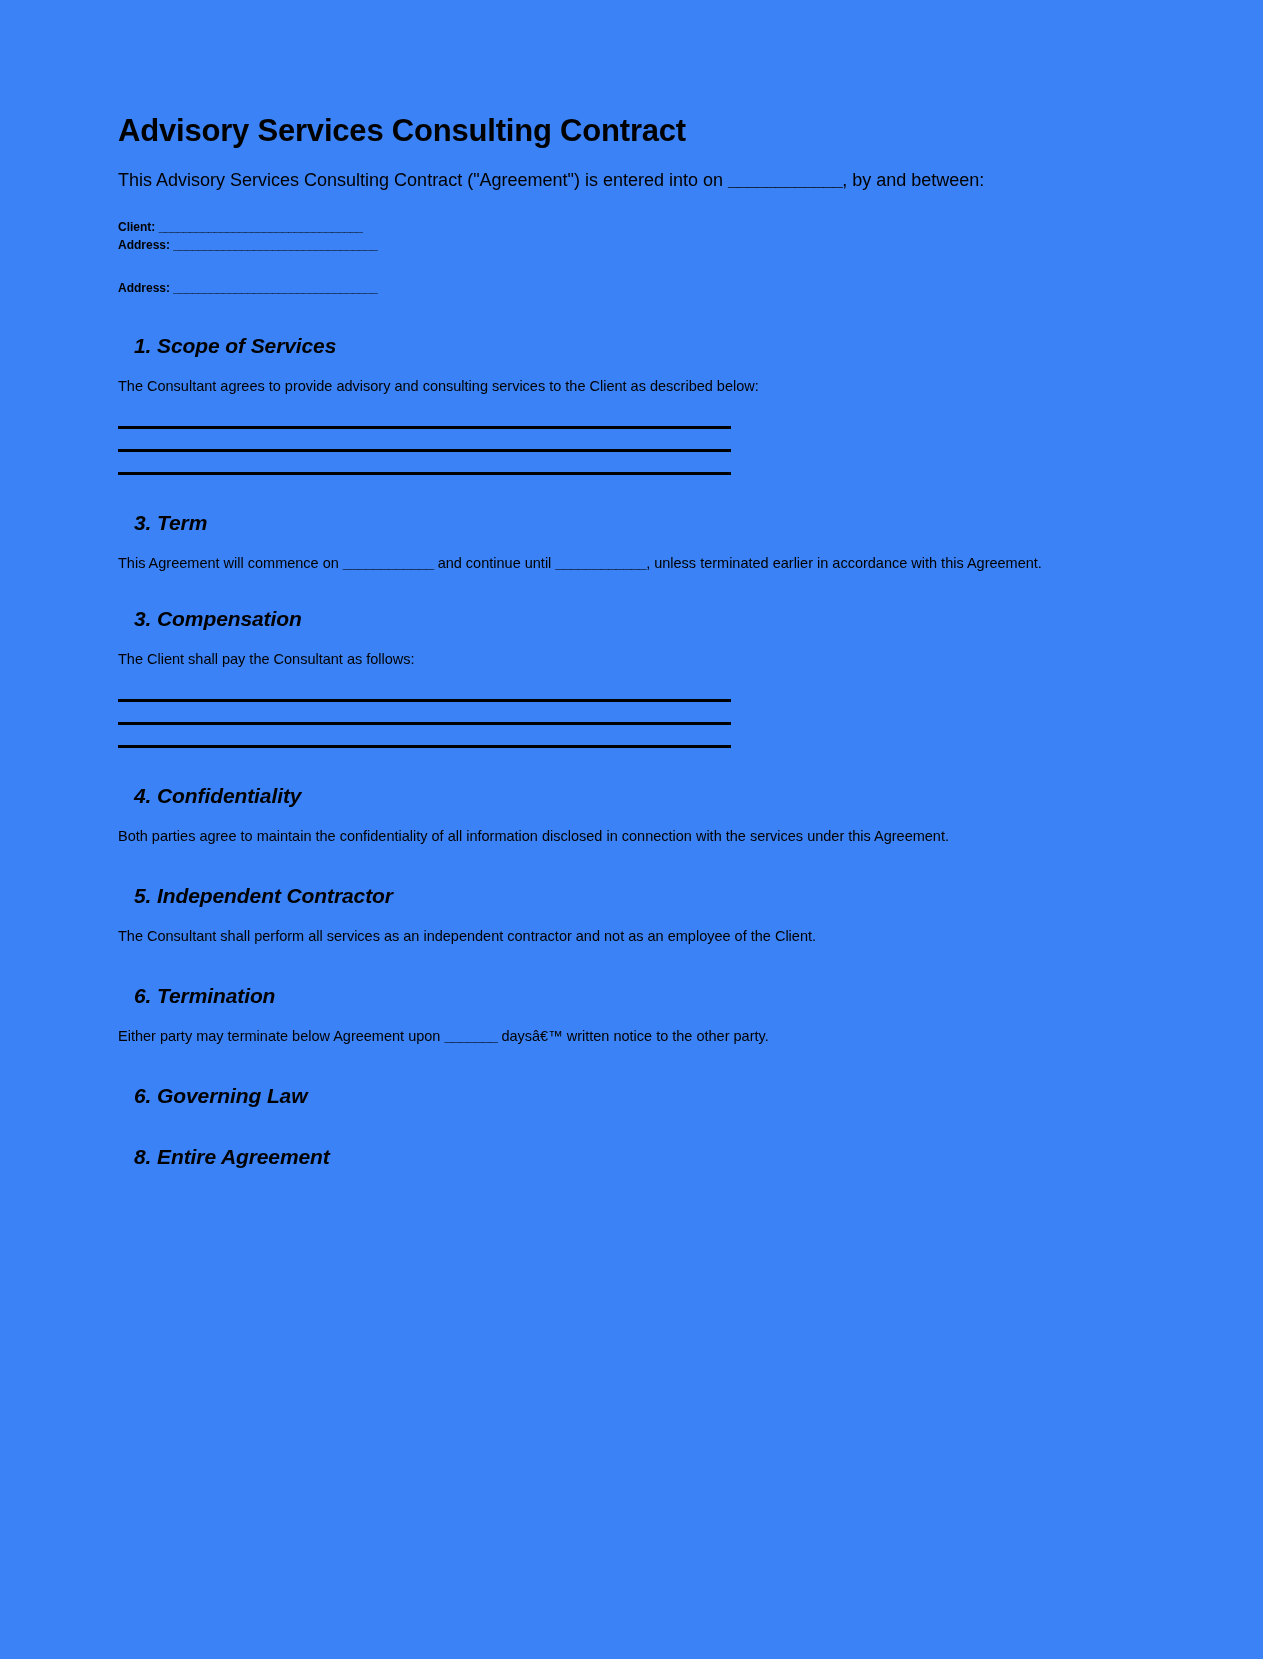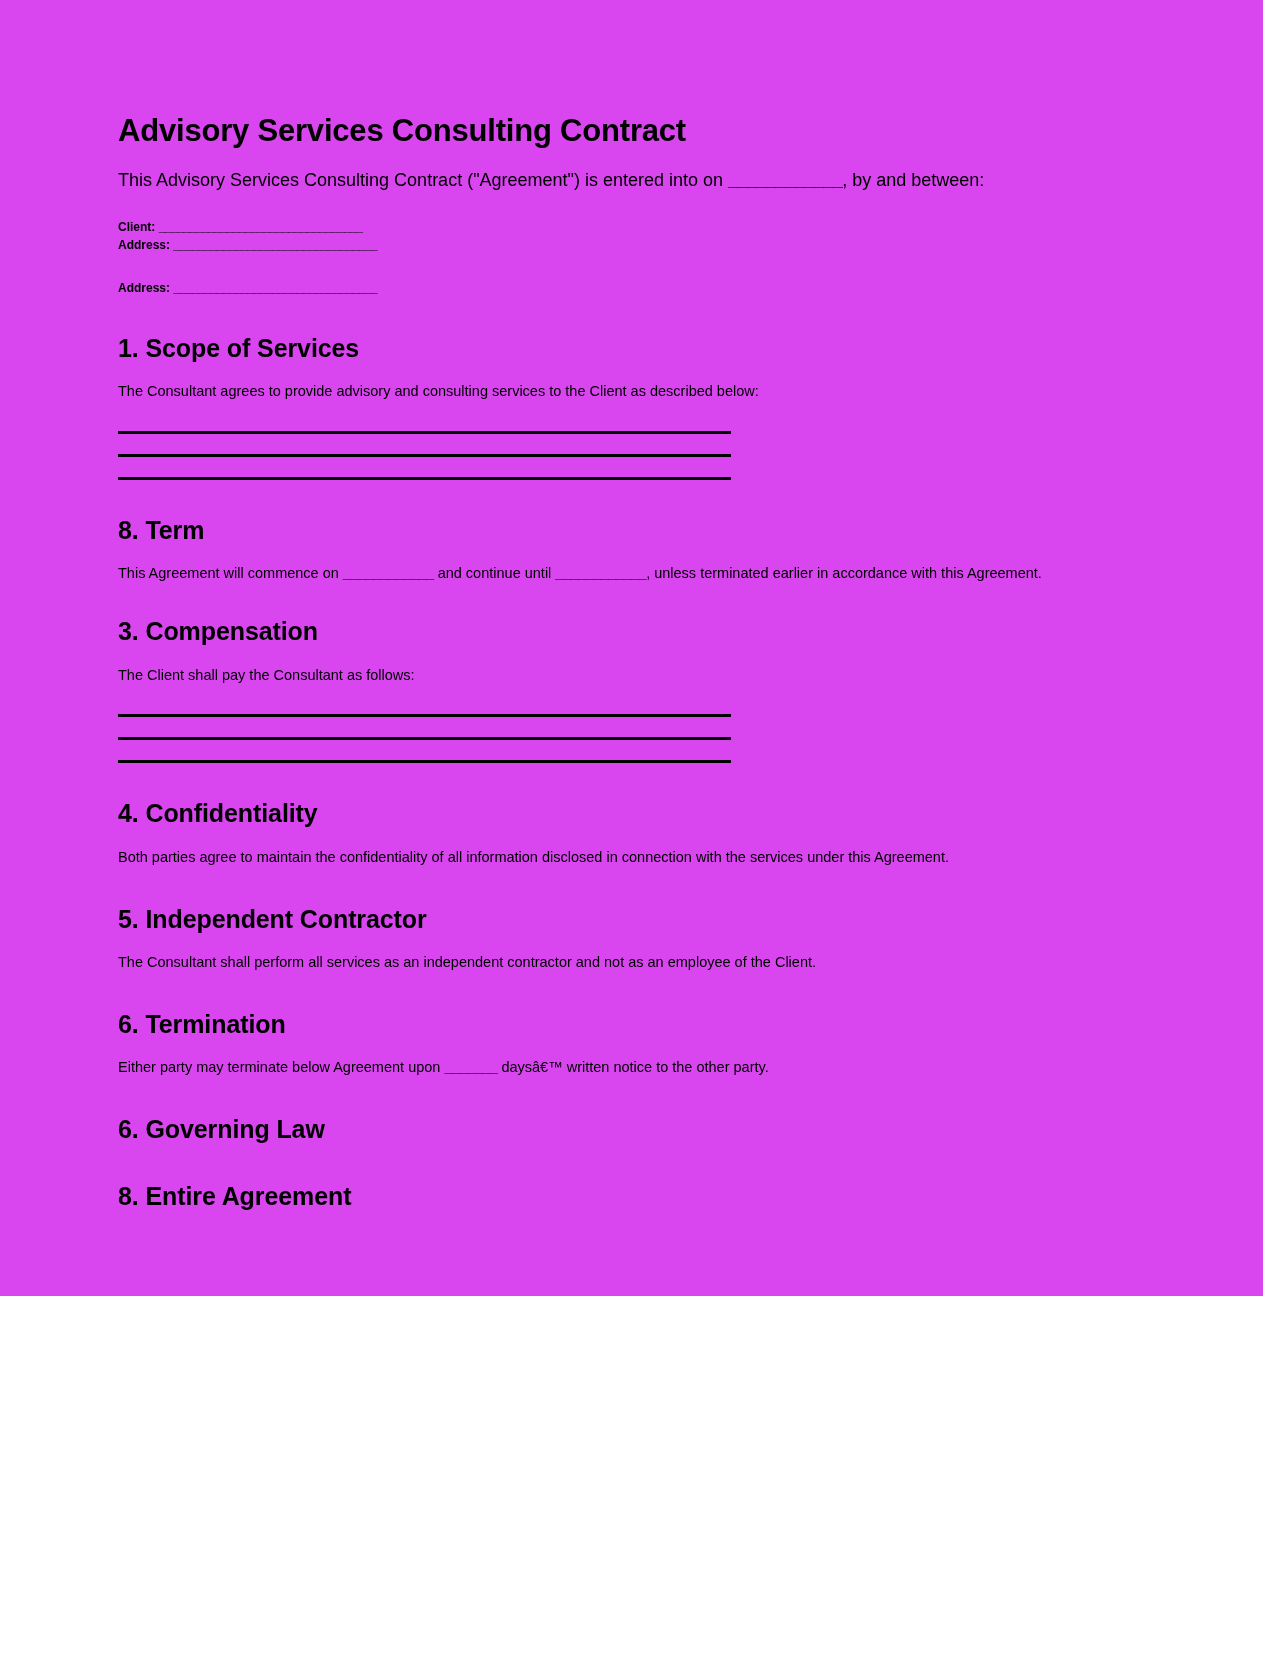--- a/index.html
+++ b/index.html
@@ -7,22 +7,22 @@
     padding: 0;
     background: #ffffff;
   }
   body {
     font-family: "Liberation Sans", sans-serif;
     color: #000000;
   }
   .page {
     position: relative;
     width: 1263px;
-    height: 1296px;
-    background: #d946ef;
+    height: 1659px;
+    background: #3b82f6;
     overflow: hidden;
   }
   
   .doc-clip {
     position: absolute;
     left: 0;
     top: 0;
     width: 1263px;
     height: 1237px;
     overflow: hidden;
@@ -63,26 +63,27 @@
   }
   .blank {
     font-weight: bold;
     letter-spacing: -0.5px;
   }
   .blank-inline {
     font-weight: bold;
     letter-spacing: -0.5px;
   }
   h2.section-heading {
-    font-size: 25px;
+    font-size: 21px;
     font-weight: bold;
-    margin: 0;
+    margin: 16px;
     padding: 0;
     line-height: 1.3;
     letter-spacing: -0.1px;
+    font-style: italic;
   }
   .section {
     margin-top: 34px;
   }
   .section-body {
     font-size: 14.5px;
     line-height: 1.5;
     margin: 17px 0 0 0;
   }
   .fill-lines {
@@ -140,21 +141,21 @@
         <h2 class="section-heading">1. Scope of Services</h2>
         <p class="section-body">The Consultant agrees to provide advisory and consulting services to the Client as described below:</p>
         <div class="fill-lines">
           <div class="fill-line"></div>
           <div class="fill-line"></div>
           <div class="fill-line"></div>
         </div>
       </div>
 
       <div class="section">
-        <h2 class="section-heading">8. Term</h2>
+        <h2 class="section-heading">3. Term</h2>
         <p class="section-body">
           <span>This Agreement will commence on </span><span class="blank-inline">____________</span><span> and continue until </span><span class="blank-inline">____________</span><span>, unless terminated earlier in accordance with this Agreement.</span>
         </p>
       </div>
 
       <div class="section tight-top">
         <h2 class="section-heading">3. Compensation</h2>
         <p class="section-body">The Client shall pay the Consultant as follows:</p>
         <div class="fill-lines">
           <div class="fill-line"></div>

